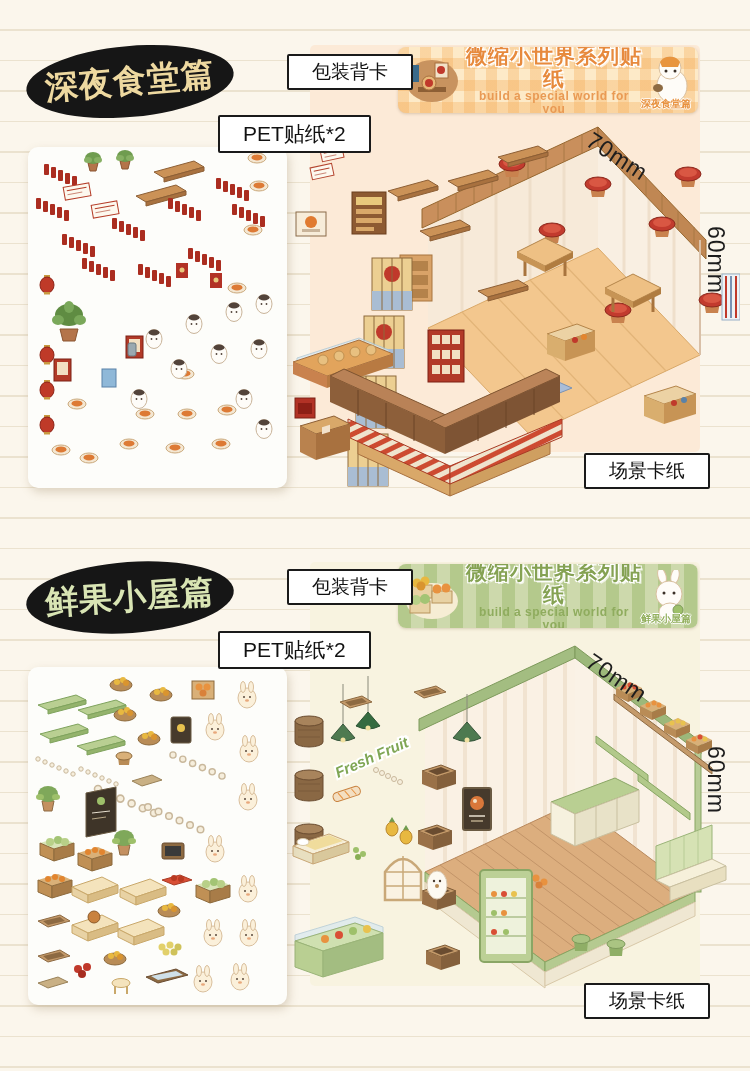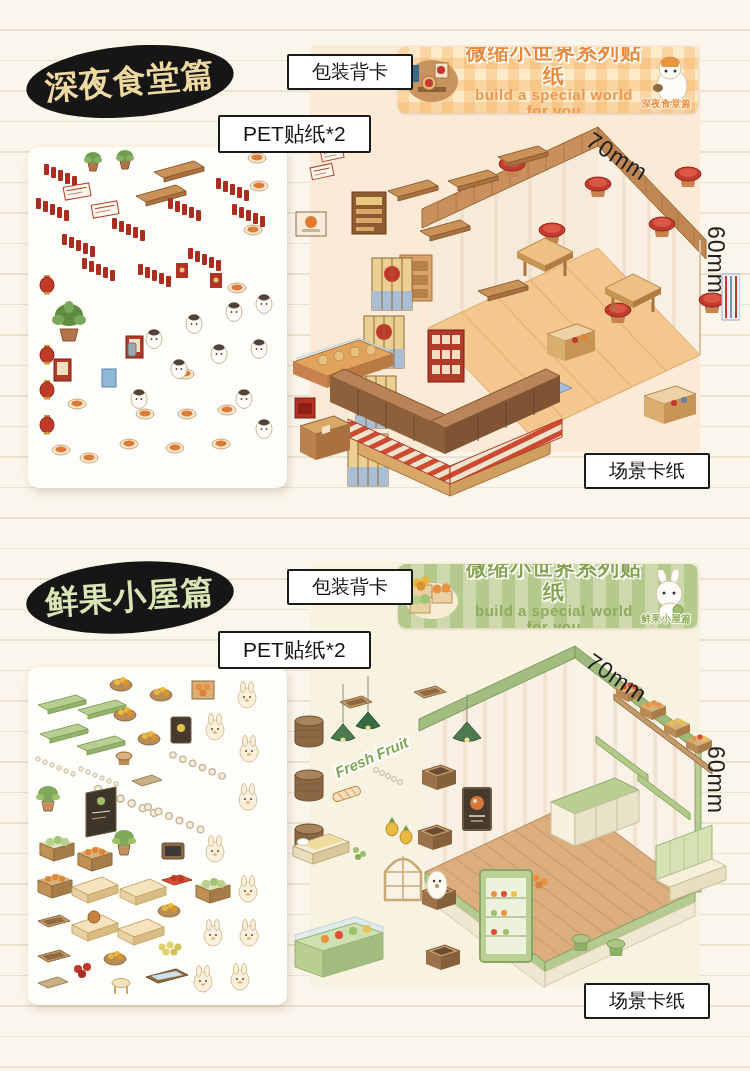--- a/index.html
+++ b/index.html
@@ -17,21 +17,21 @@
       repeating-linear-gradient(0deg, rgba(244,168,80,.32) 0 11px, rgba(0,0,0,0) 11px 22px),
       repeating-linear-gradient(90deg, rgba(244,168,80,.32) 0 11px, rgba(0,0,0,0) 11px 22px);
     background-color:#fdeac8;}
   .banner-fruit{left:398px;top:564px;height:64px;
     background-image:repeating-linear-gradient(90deg,#b4c98c 0 13px,#cdd9ac 13px 26px);}
   .banner-text{flex:1;text-align:center;line-height:1.1;}
   .banner-title{font-size:21px;font-weight:bold;letter-spacing:1px;
     text-shadow:-1px -1px 0 #fff,1px -1px 0 #fff,-1px 1px 0 #fff,1px 1px 0 #fff,2px 2px 0 rgba(255,255,255,.7);}
   .banner-diner .banner-title{color:#e78a3d;}
   .banner-fruit .banner-title{color:#85a253;}
-  .banner-sub{font-size:15px;font-weight:bold;letter-spacing:.5px;}
+  .banner-sub{font-size:12px;font-weight:bold;letter-spacing:.5px;}
   .banner-diner .banner-sub{color:#e99a54;}
   .banner-fruit .banner-sub{color:#8fac5e;}
   .banner-edition{position:absolute;right:7px;bottom:2px;font-size:10px;font-weight:bold;
     text-shadow:-1px 0 0 #fff,1px 0 0 #fff,0 1px 0 #fff,0 -1px 0 #fff;}
   .banner-diner .banner-edition{color:#e8923f;}
   .banner-fruit .banner-edition{color:#93b05e;}
   .badge{position:absolute;left:26px;width:208px;height:71px;background:#161616;border-radius:50%;
     display:flex;align-items:center;justify-content:center;font-size:33px;font-weight:bold;letter-spacing:1px;}
   .badge-diner{top:46px;transform:rotate(-5deg);color:#eed9a0;}
   .badge-fruit{top:562px;transform:rotate(-4deg);color:#d9e5b4;}

